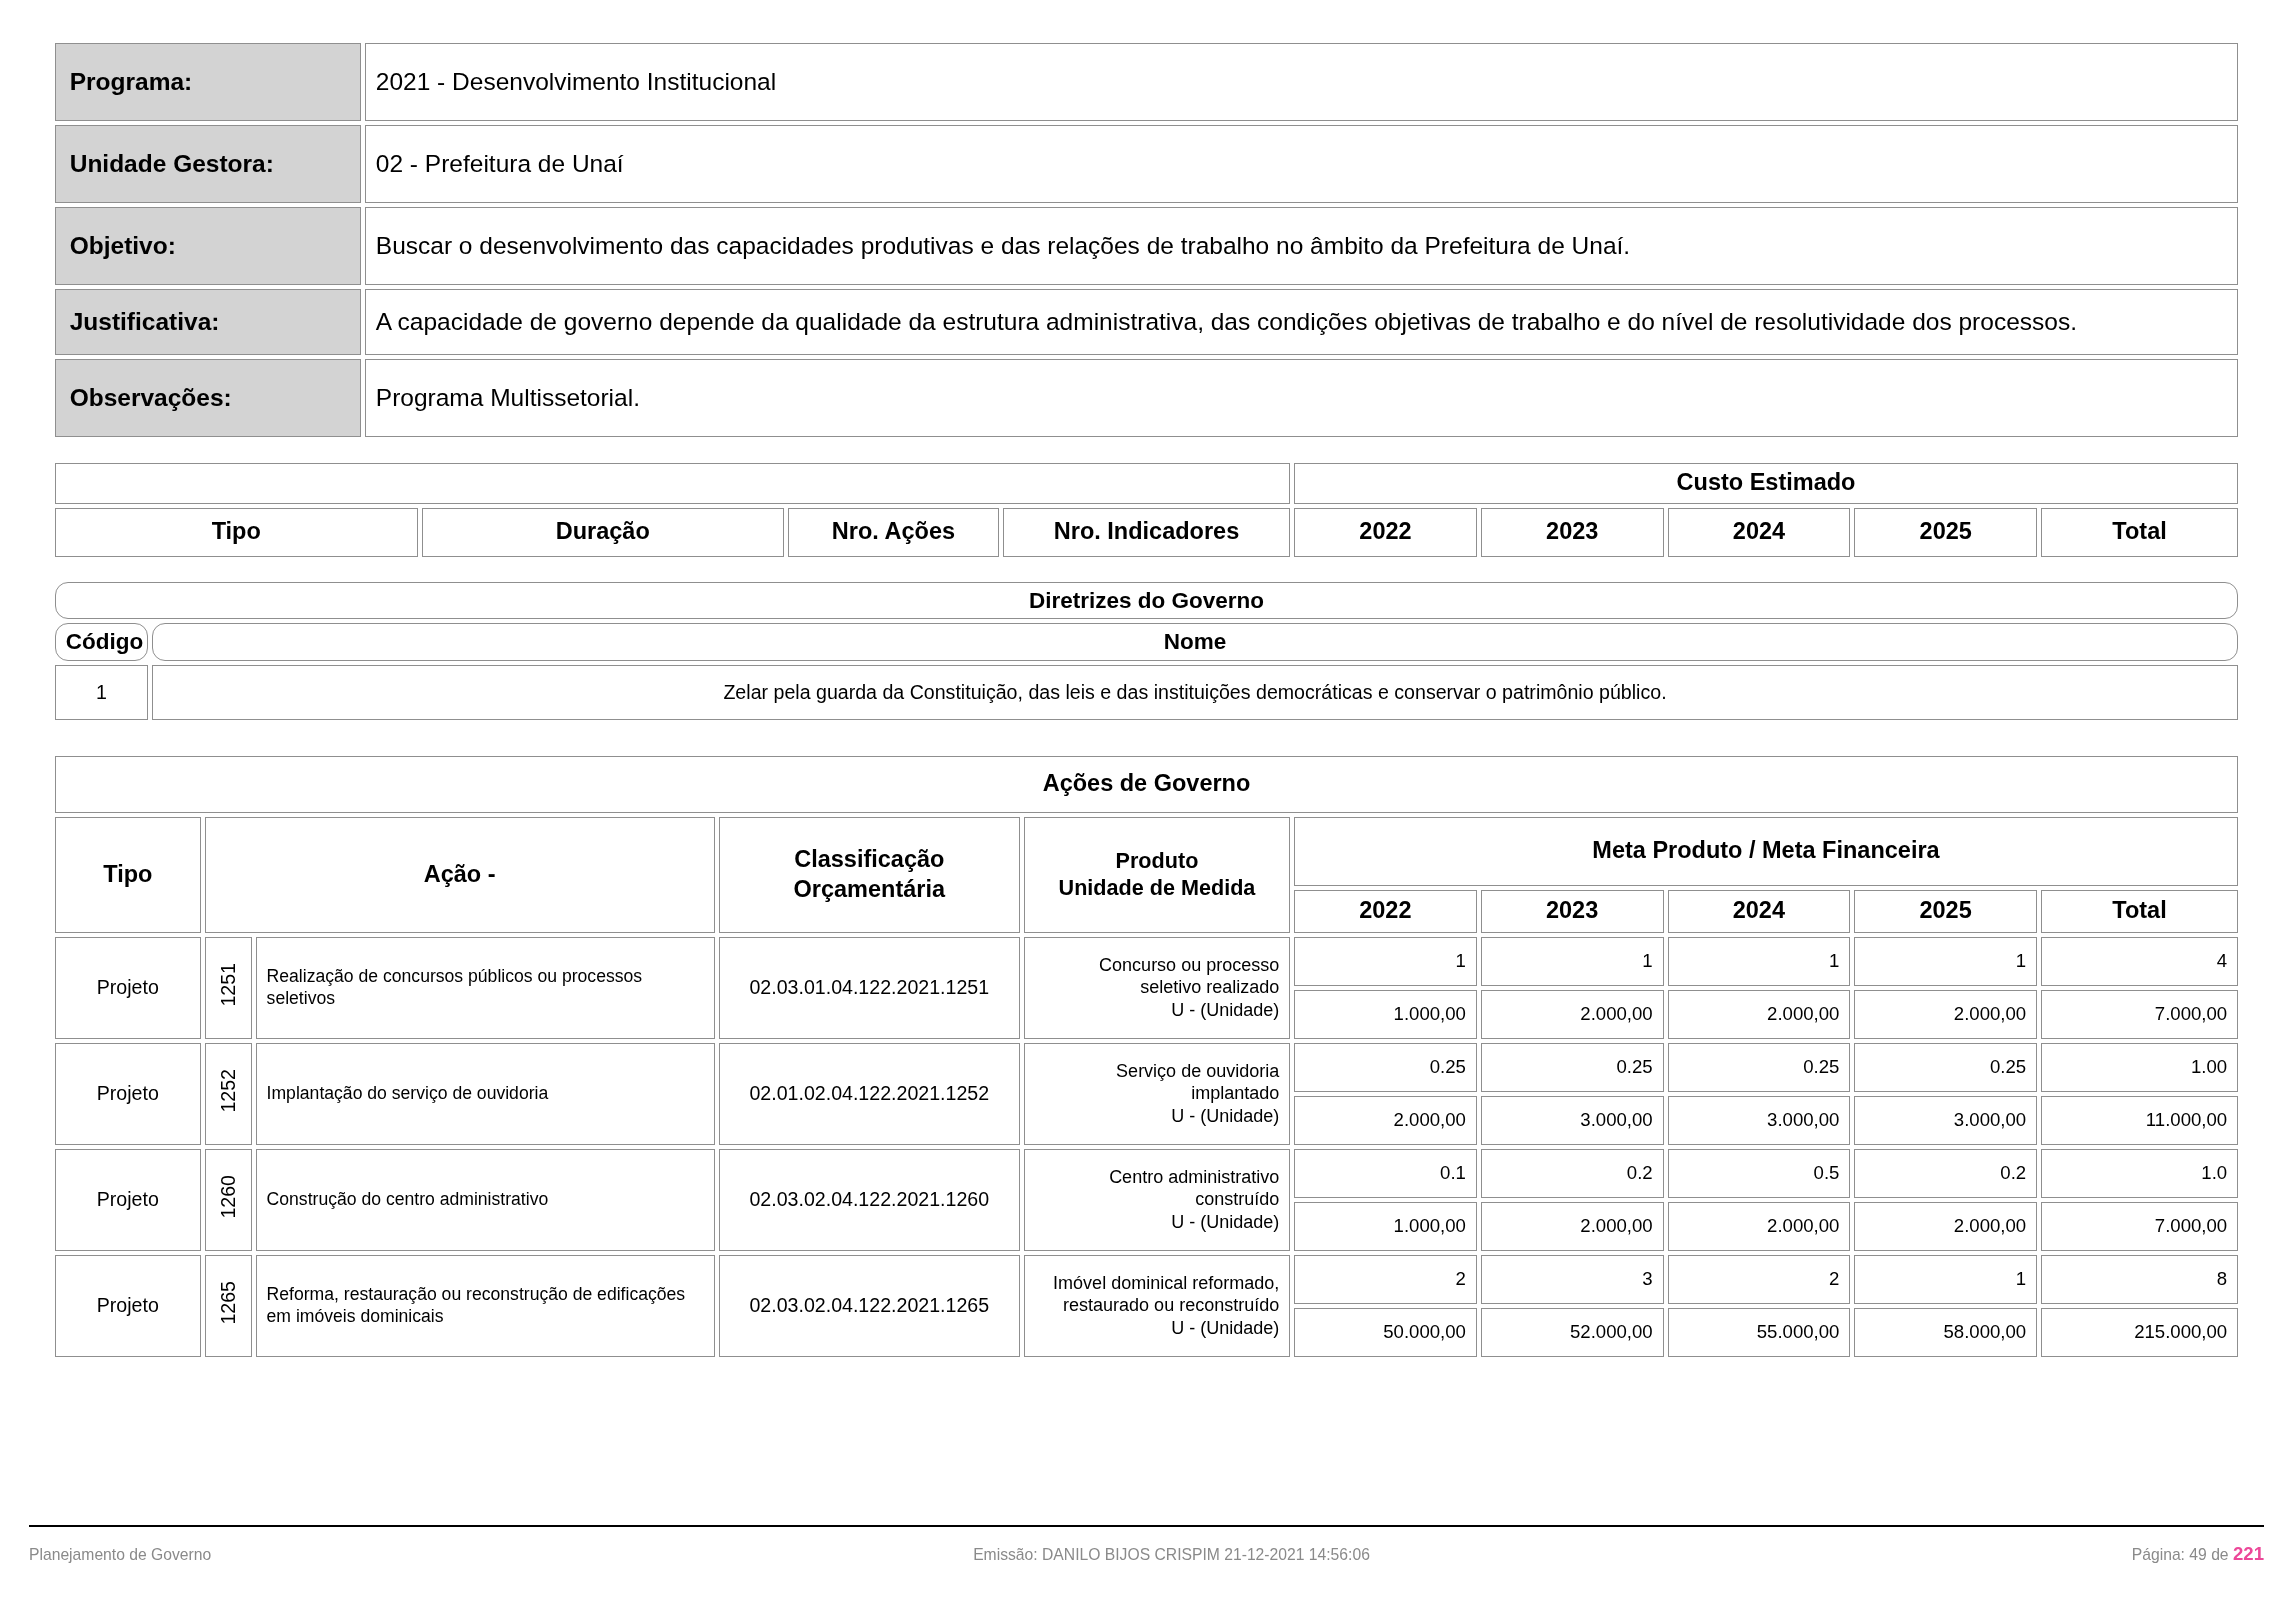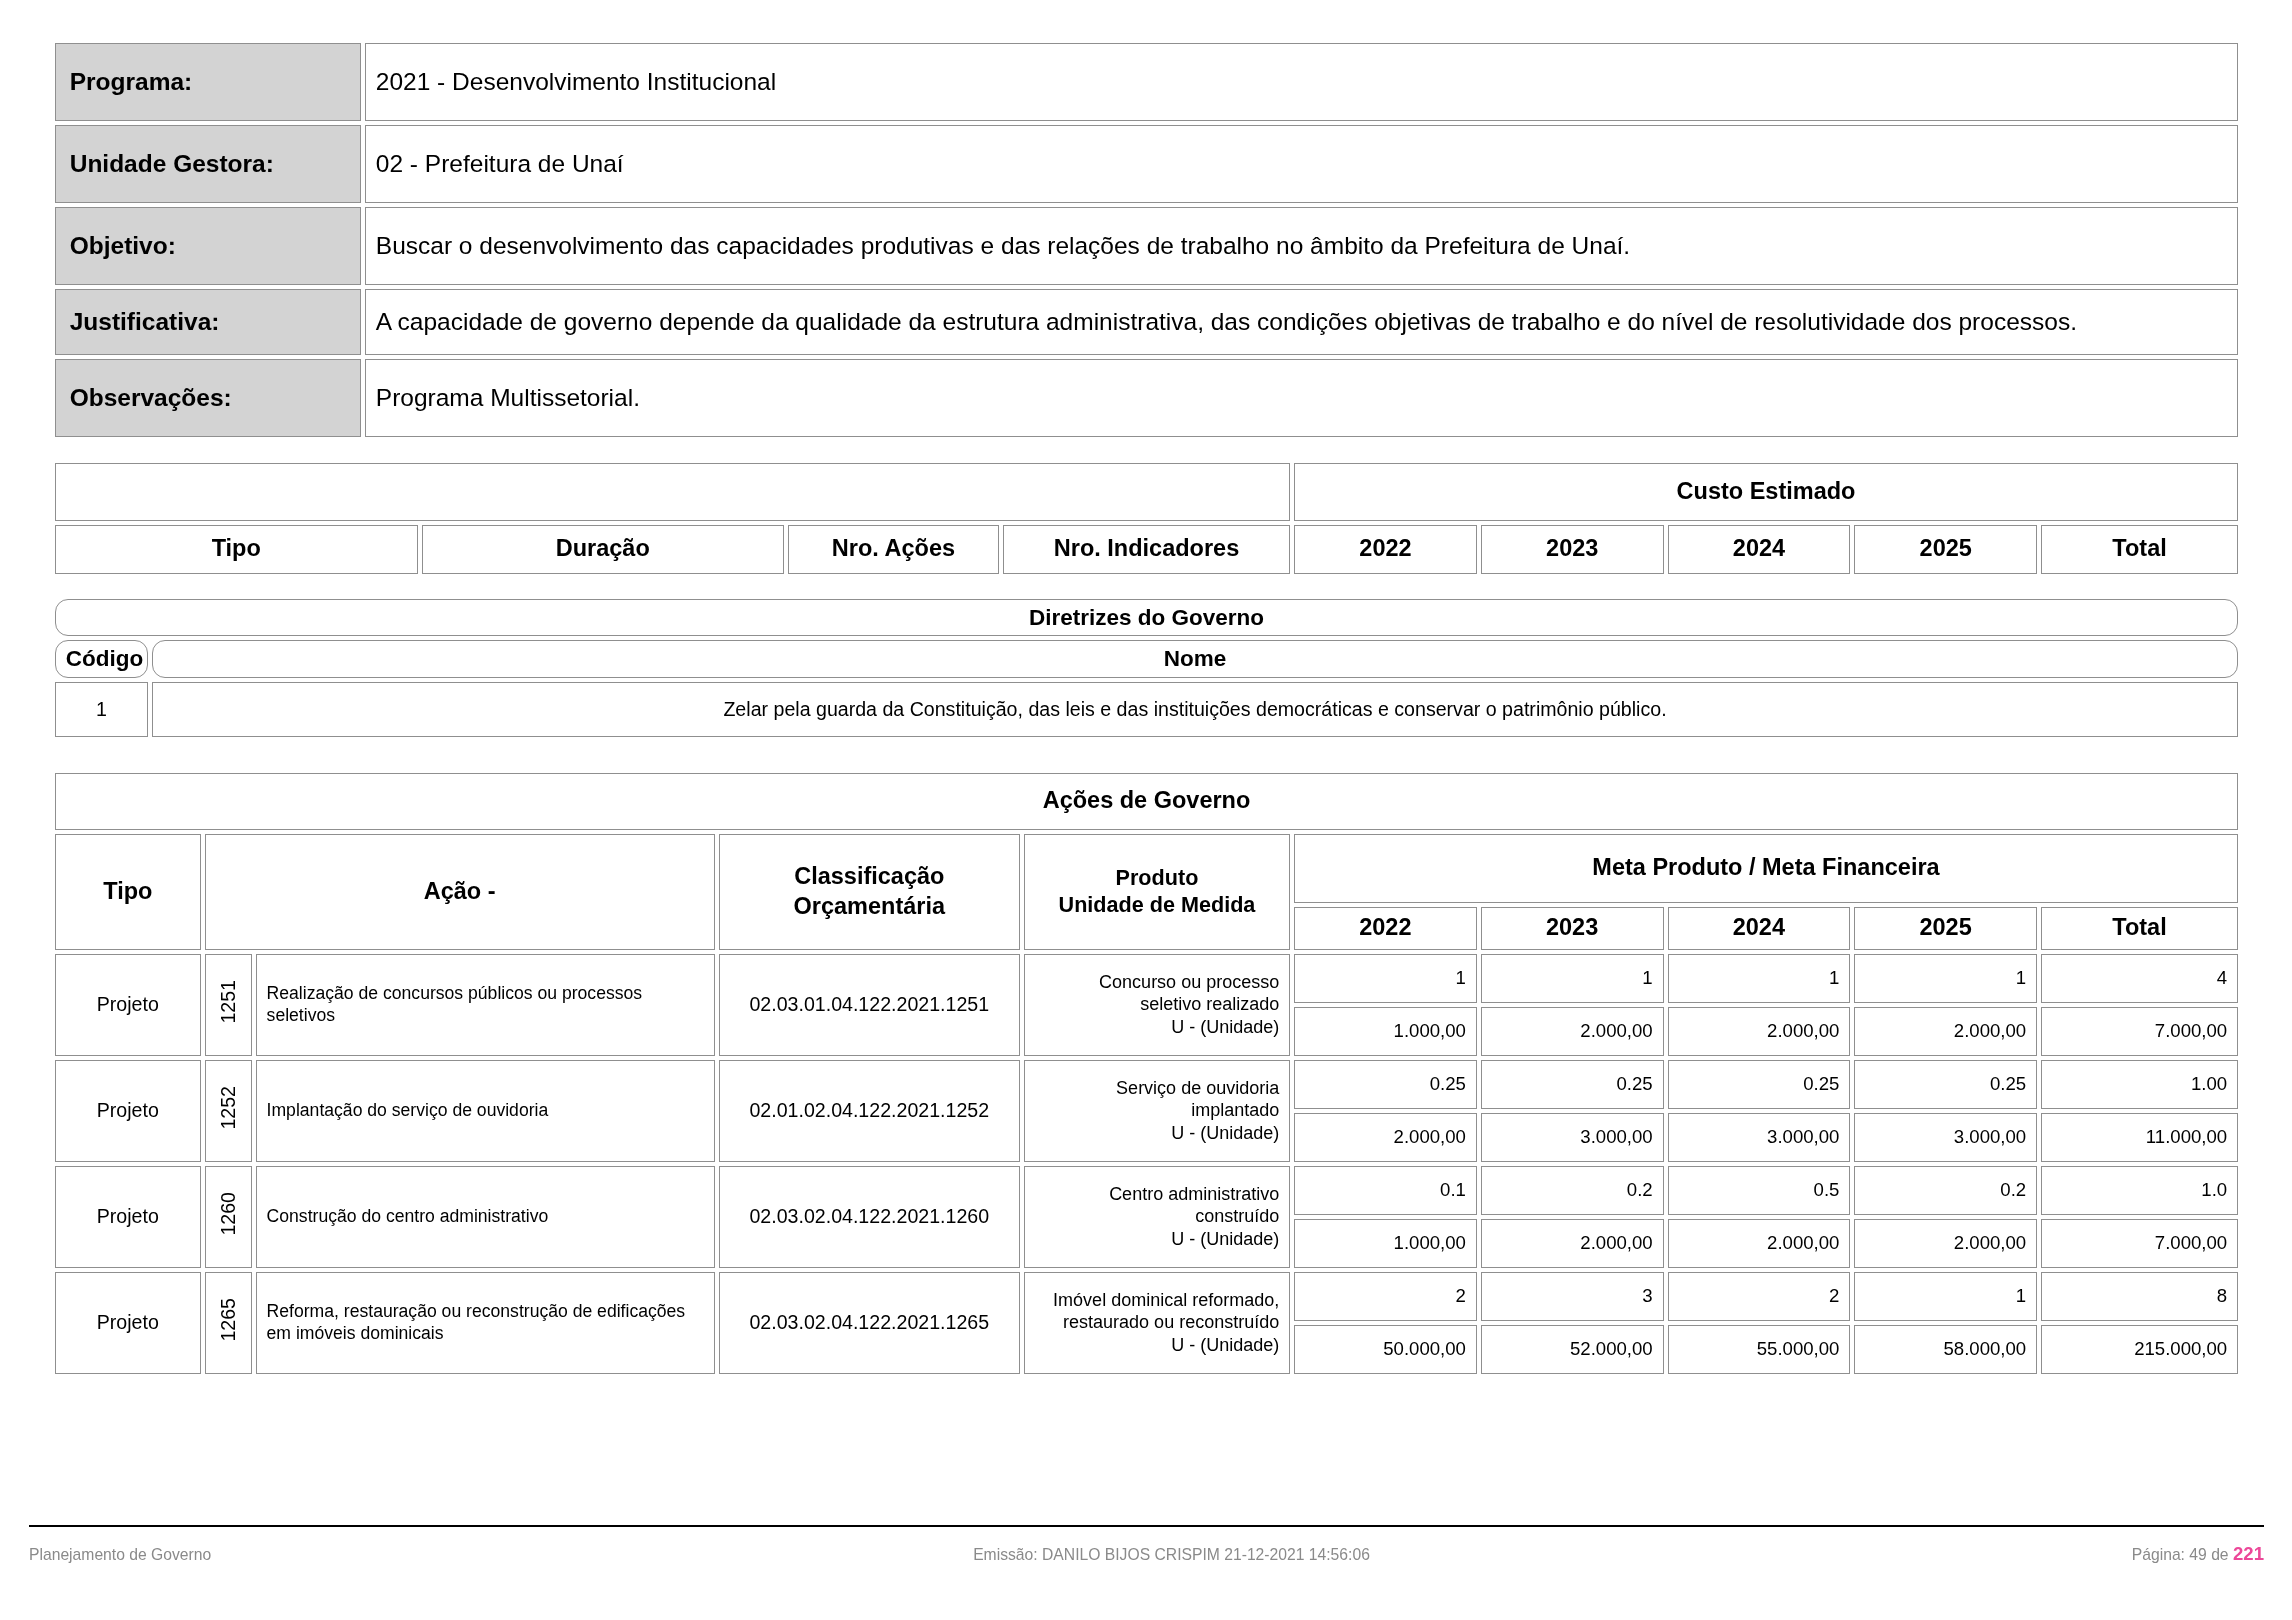--- a/index.html
+++ b/index.html
@@ -18,21 +18,21 @@
   td.center{text-align:center;}
   td.bold{font-weight:bold;}
 
   
   table.info td{font-size:24.5px;}
   table.info td.lbl{background:#d3d3d3;font-weight:bold;padding-left:13.7px;text-align:left;}
   table.info tr{height:78px;}
   table.info tr.tall{height:66px;}
 
   
-  table.custo tr.bar{height:58px;}
+  table.custo tr.bar{height:41px;}
   table.custo td.hdr{font-size:23.5px;}
   table.custo tr.hd{height:49px;}
   table.custo tr.data{height:78px;}
   table.custo td.small{font-size:18.6px;}
 
   
   table.dir td.hdr{font-size:22.5px;border-radius:13px;}
   table.dir tr.title{height:37px;}
   table.dir tr.hd{height:38px;}
   table.dir tr.data{height:55px;}

